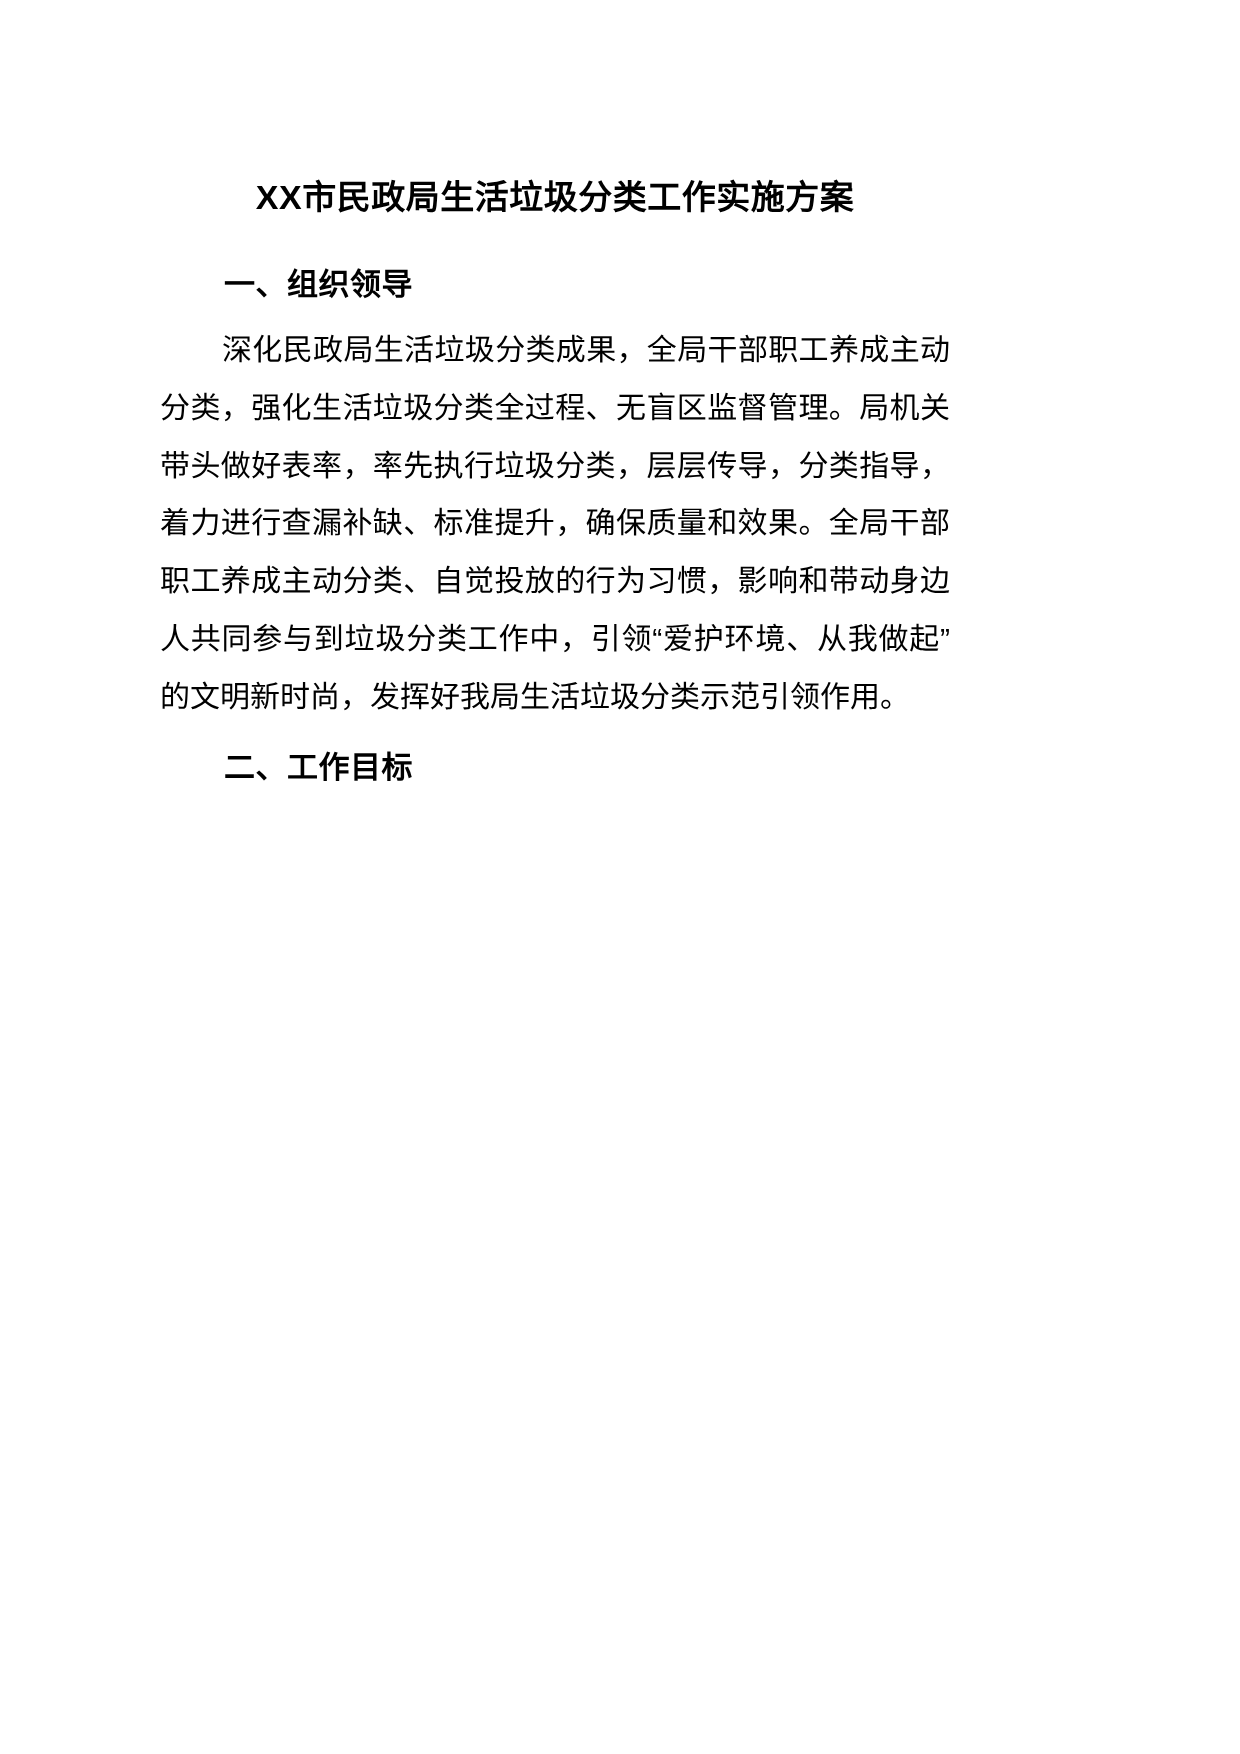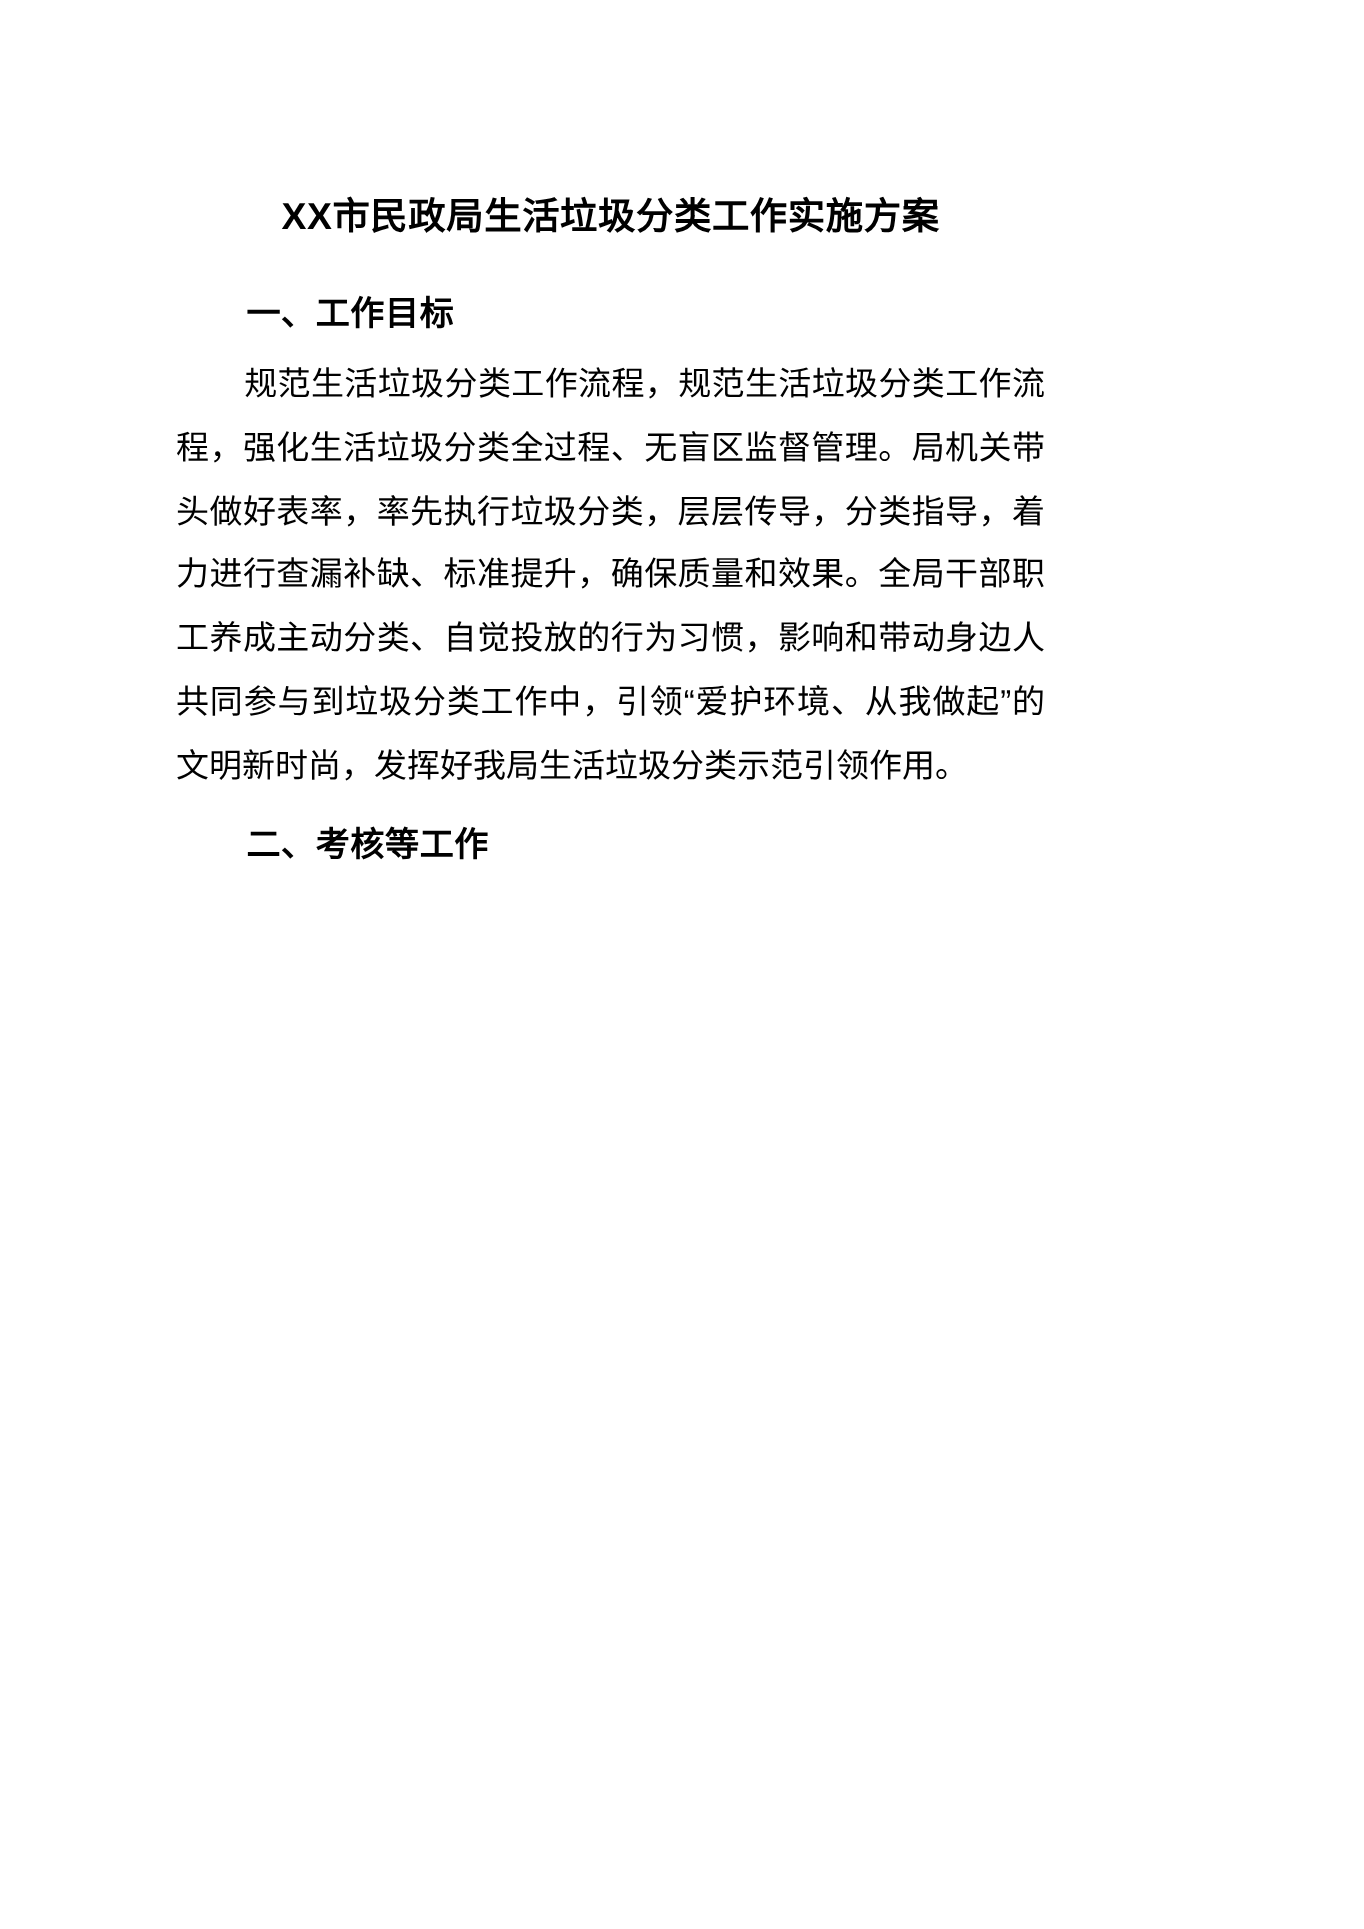--- a/index.html
+++ b/index.html
@@ -76,29 +76,29 @@
 </head>
 <body>
 
 <div class="page">
   <div class="doc-body">
 
     <h1 class="doc-title">XX市民政局生活垃圾分类工作实施方案</h1>
 
     <div class="gap-title-to-h1"></div>
 
-    <h2 class="section-heading">一、工作目标</h2>
+    <h2 class="section-heading">一、组织领导</h2>
 
     <div class="gap-h-to-p"></div>
 
-    <p class="para">规范生活垃圾分类工作流程，规范生活垃圾分类工作流程，强化生活垃圾分类全过程、无盲区监督管理。局机关带头做好表率，率先执行垃圾分类，层层传导，分类指导，着力进行查漏补缺、标准提升，确保质量和效果。全局干部职工养成主动分类、自觉投放的行为习惯，影响和带动身边人共同参与到垃圾分类工作中，引领“爱护环境、从我做起”的文明新时尚，发挥好我局生活垃圾分类示范引领作用。</p>
+    <p class="para">深化民政局生活垃圾分类成果，全局干部职工养成主动分类，强化生活垃圾分类全过程、无盲区监督管理。局机关带头做好表率，率先执行垃圾分类，层层传导，分类指导，着力进行查漏补缺、标准提升，确保质量和效果。全局干部职工养成主动分类、自觉投放的行为习惯，影响和带动身边人共同参与到垃圾分类工作中，引领“爱护环境、从我做起”的文明新时尚，发挥好我局生活垃圾分类示范引领作用。</p>
 
     <div class="gap-p-to-h"></div>
 
-    <h2 class="section-heading">二、考核等工作</h2>
+    <h2 class="section-heading">二、工作目标</h2>
 
     <div class="gap-h-to-p"></div>
 
 
     <div class="gap-p-to-h"></div>
 
 
   </div>
 </div>
 

